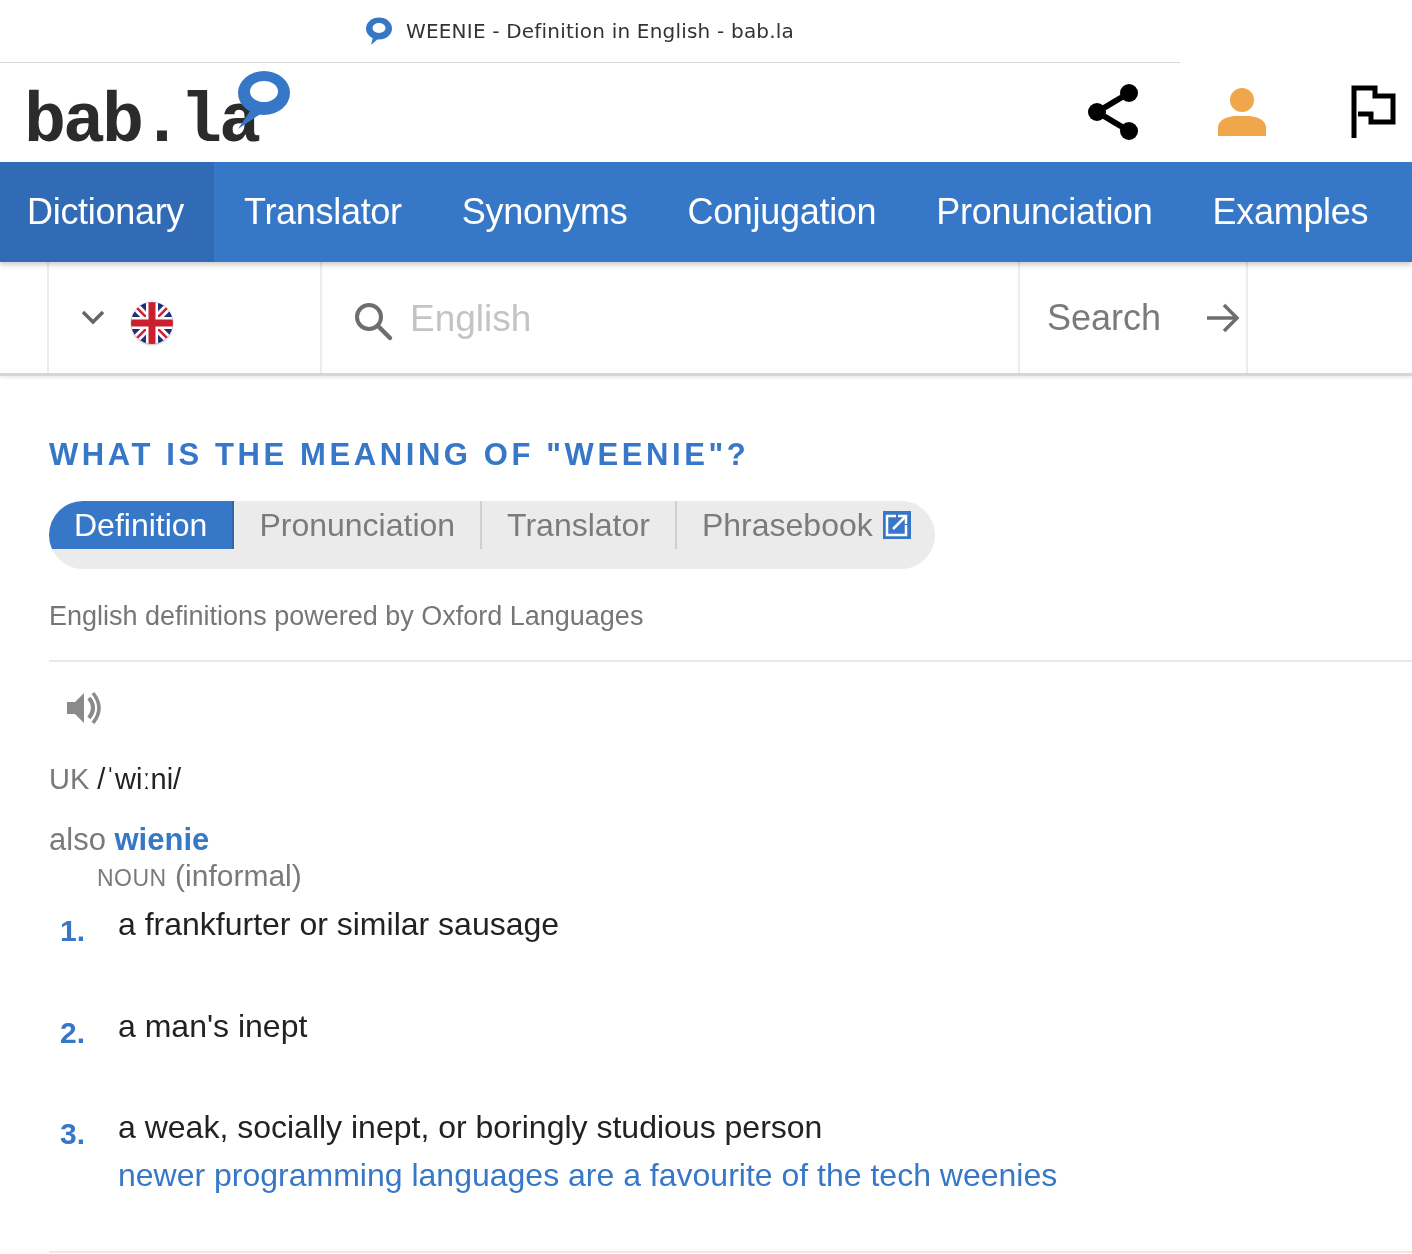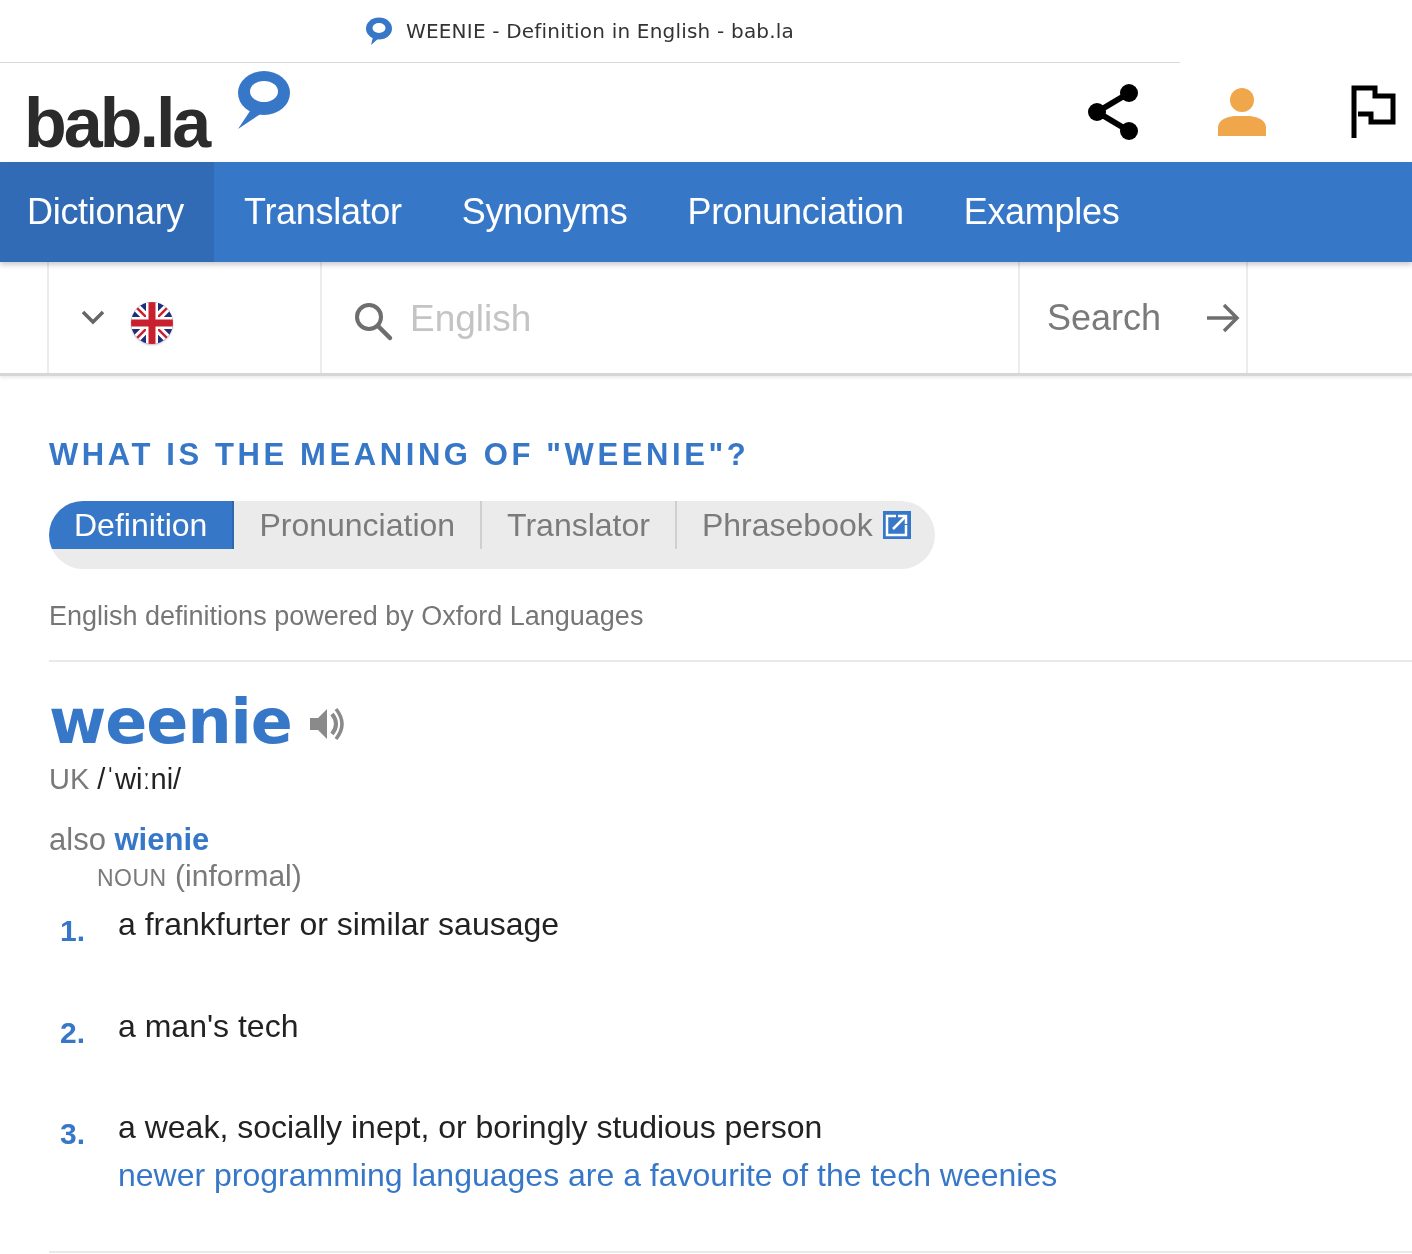--- a/index.html
+++ b/index.html
@@ -7,21 +7,21 @@
   body { font-family: "Liberation Sans", sans-serif; color: #222; position: relative; }
 
   
   .titlebar { position: absolute; left: 0; top: 0; width: 1180px; height: 63px; border-bottom: 1px solid #d8d8d8; background: #fff; display: flex; align-items: center; justify-content: center; }
   .titlebar .favicon { width: 30px; height: 30px; margin-right: 12px; margin-left: -22px; }
   .titlebar .title { font-family: "DejaVu Sans", sans-serif; font-size: 20px; color: #333; letter-spacing: 0.2px; }
 
   
   .header { position: absolute; left: 0; top: 63px; width: 1412px; height: 99px; background: #fff; }
   .logo { position: absolute; left: 24px; top: 4px; width: 260px; height: 95px; }
-  .logo .text { position: absolute; left: 0; top: 16px; font-family: Liberation Sans, sans-serif; font-weight: bold; font-size: 70px; color: #2b2b2b; letter-spacing: -3px; line-height: 80px; }
+  .logo .text { position: absolute; left: 0; top: 16px; font-family: Liberation Mono, monospace; font-weight: bold; font-size: 70px; color: #2b2b2b; letter-spacing: -3px; line-height: 80px; }
   .logo svg { position: absolute; left: 192px; top: 0; }
   .hicon { position: absolute; top: 18px; width: 62px; height: 62px; display: flex; align-items: center; justify-content: center; cursor: pointer; }
   .hicon.share { left: 1082px; }
   .hicon.user { left: 1211px; }
   .hicon.flag { left: 1342px; }
 
   
   .nav { position: absolute; left: 0; top: 162px; width: 1412px; height: 100px; background: #3777c8; display: flex; box-shadow: 0 3px 5px rgba(0,0,0,0.2); z-index: 2; }
   .nav .item { height: 100px; display: flex; align-items: center; padding: 8px 30px; color: #fff; font-size: 36px; cursor: pointer; letter-spacing: -0.3px; }
   .nav .item.active { background: #316bb5; padding-left: 27px; }
@@ -110,20 +110,21 @@
     <svg width="48" height="56" viewBox="0 0 48 56">
       <path d="M5 54 L5 4 L26 4 L26 12 L44 12 L44 38 L22 38 L22 30 L9 30" fill="none" stroke="#000" stroke-width="5" stroke-linejoin="miter"></path>
     </svg>
   </div>
 </div>
 
 <div class="nav">
   <div class="item active">Dictionary</div>
   <div class="item">Translator</div>
   <div class="item">Synonyms</div>
+  <div class="item">Conjugation</div>
   <div class="item">Pronunciation</div>
   <div class="item">Examples</div>
 </div>
 
 <div class="searchbar">
   <div class="sep" style="left:47px"></div>
   <div class="lang-select">
     <svg class="chev" width="26" height="18" viewBox="0 0 26 18">
       <polyline points="3,4 13,14 23,4" fill="none" stroke="#666" stroke-width="3.5"></polyline>
     </svg>
@@ -183,21 +184,20 @@
         <polyline points="15,5 23,5 23,13" fill="none" stroke="#fff" stroke-width="2.5"></polyline>
       </svg>
     </span>
   </div>
 </div>
 
 <div class="powered">English definitions powered by Oxford Languages</div>
 <div class="divider d1"></div>
 
 <div class="headword">
-  <span class="word">weenie</span>
   <span class="speaker">
     <svg width="40" height="40" viewBox="0 0 40 40">
       <path d="M2 14 L10 14 L19 5 L19 35 L10 26 L2 26 Z" fill="#8a8a8a"></path>
       <path d="M24 10 Q32 20 24 30" fill="none" stroke="#8a8a8a" stroke-width="4"></path>
       <path d="M28 5 Q40 20 28 35" fill="none" stroke="#8a8a8a" stroke-width="3.5"></path>
     </svg>
   </span>
 </div>
 
 <div class="pron">
@@ -214,21 +214,21 @@
   <span class="pos-label">NOUN</span>
   <span>(informal)</span>
 </div>
 
 <div class="sense s1">
   <span class="num">1.</span>
   <span class="def">a frankfurter or similar sausage</span>
 </div>
 <div class="sense s2">
   <span class="num">2.</span>
-  <span class="def">a man's tech</span>
+  <span class="def">a man's inept</span>
 </div>
 <div class="sense s3">
   <span class="num">3.</span>
   <span class="def">a weak, socially inept, or boringly studious person</span>
   <span class="ex">newer programming languages are a favourite of the tech weenies</span>
 </div>
 
 <div class="divider d2"></div>
 
 </body></html>

